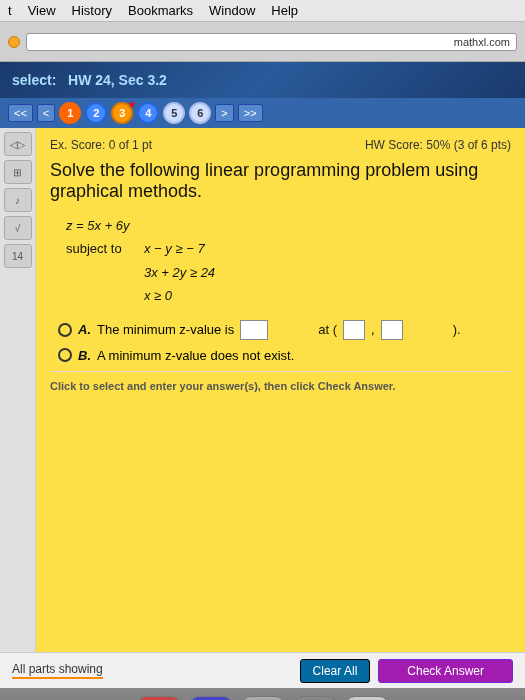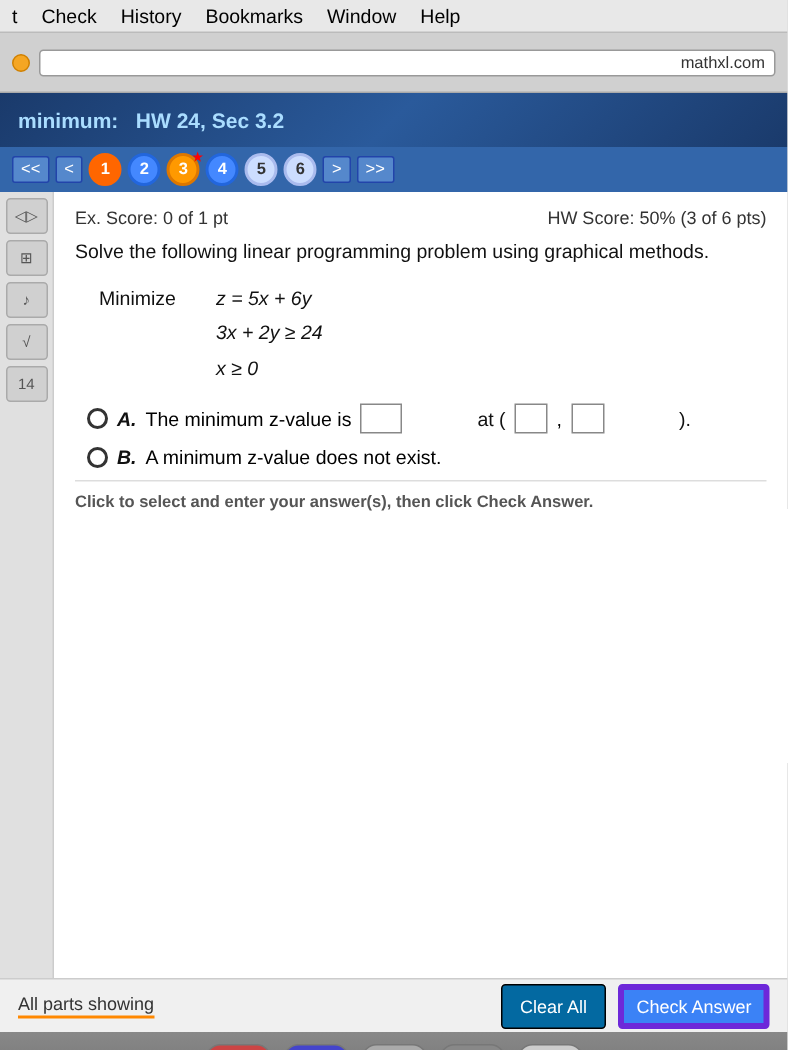--- a/index.html
+++ b/index.html
@@ -141,36 +141,36 @@
       align-items: center;
       justify-content: center;
       cursor: pointer;
       font-size: 10px;
       color: #555;
     }
 
     
     .main-content {
       flex: 1;
-      background: #ffffff;
+      background: #fde047;
       padding: 10px 14px;
       overflow-y: auto;
     }
 
     .score-row {
       display: flex;
       justify-content: space-between;
       margin-bottom: 8px;
       font-size: 12px;
       color: #333;
     }
     .score-label { font-weight: normal; }
 
     .problem-instruction {
-      font-size: 13px;
+      font-size: 18px;
       margin-bottom: 12px;
       color: #111;
     }
 
     .math-block {
       margin-left: 16px;
       margin-bottom: 12px;
       font-size: 13px;
       line-height: 1.8;
     }
@@ -244,24 +244,24 @@
     .btn-clear {
       background: #0369a1;
       color: white;
       border: 1px solid #000000;
       padding: 4px 12px;
       font-size: 12px;
       cursor: pointer;
       border-radius: 3px;
     }
     .btn-check {
-      background: #3b82f6;
+      background: #a21caf;
       color: white;
-      border: 4px solid #6d28d9;
-      padding: 4px 8px;
+      border: 1px solid #6d28d9;
+      padding: 4px 28px;
       font-size: 12px;
       cursor: pointer;
       border-radius: 3px;
     }
 
     .click-instruction {
       font-size: 11px;
       color: #555;
       margin-bottom: 4px;
       border-top: 1px solid #ddd;
@@ -295,37 +295,37 @@
       justify-content: center;
       cursor: pointer;
       flex-shrink: 0;
     }
   </style>
 </head>
 <body>
 
 <div class="menu-bar">
   <span class="menu-item">t</span>
-  <span class="menu-item">Check</span>
+  <span class="menu-item">View</span>
   <span class="menu-item">History</span>
   <span class="menu-item">Bookmarks</span>
   <span class="menu-item">Window</span>
   <span class="menu-item">Help</span>
 </div>
 
 <div class="browser-chrome">
   <div class="traffic-light"></div>
   <div class="url-bar">
     <span>mathxl.com</span>
   </div>
 </div>
 
 <div class="header-banner">
   <span class="header-title">
-    <span>minimum:</span>
+    <span>select:</span>
     &nbsp;
     <span>HW 24, Sec 3.2</span>
   </span>
 </div>
 
 <div class="nav-bar">
   <button class="nav-btn">&lt;&lt;</button>
   <button class="nav-btn">&lt;</button>
 
   <div class="nav-circle active">1</div>
@@ -362,22 +362,25 @@
       <span>
         <span class="score-label">HW Score:</span>
         <span>50% (3 of 6 pts)</span>
       </span>
     </div>
 
     <div class="problem-instruction">Solve the following linear programming problem using graphical methods.</div>
 
     <div class="math-block">
       <div class="math-row">
-        <span class="math-label">Minimize</span>
         <span class="math-expr">z = 5x + 6y</span>
+      </div>
+      <div class="math-row">
+        <span class="math-label">subject to</span>
+        <span class="math-expr">x − y ≥ − 7</span>
       </div>
       <div class="math-row">
         <span class="math-label"></span>
         <span class="math-expr">3x + 2y ≥ 24</span>
       </div>
       <div class="math-row">
         <span class="math-label"></span>
         <span class="math-expr">x ≥ 0</span>
       </div>
     </div>

